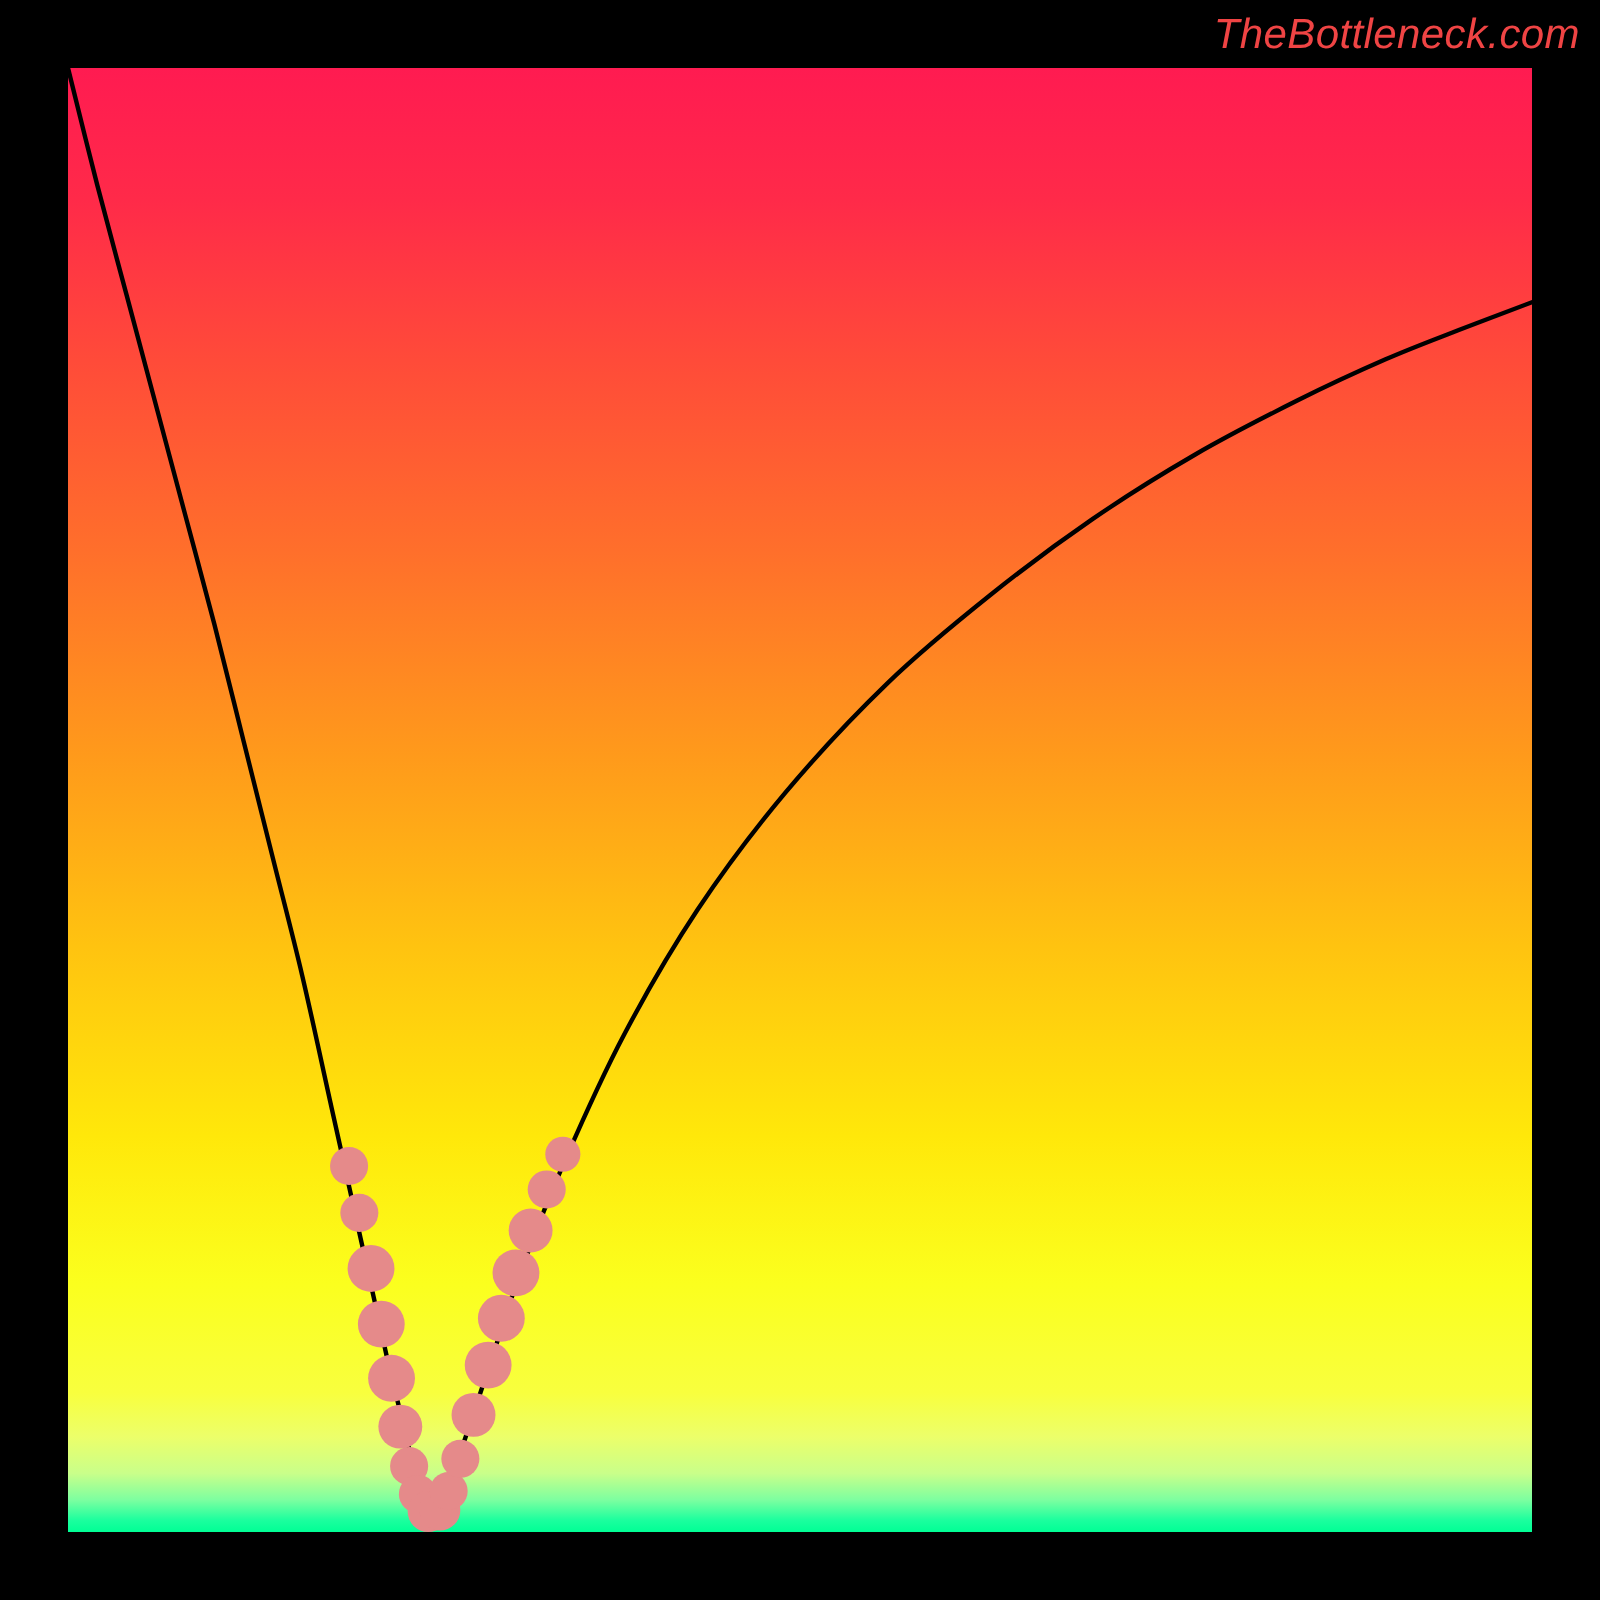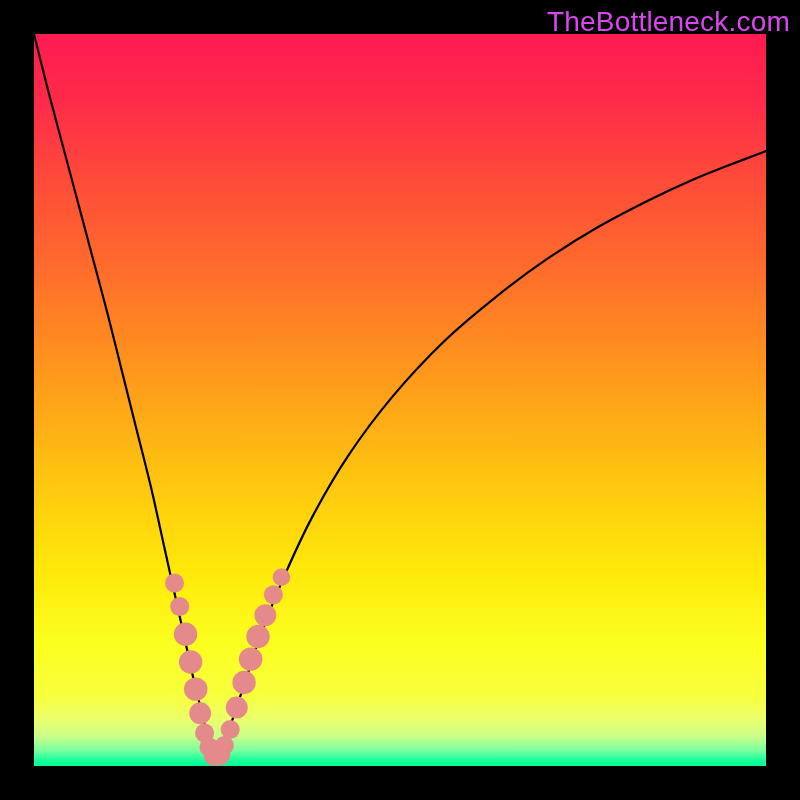--- a/index.html
+++ b/index.html
@@ -31,24 +31,25 @@
     left: 0;
     top: 0;
     width: 100%;
     height: 100%;
     pointer-events: none;
   }
   .watermark {
     position: absolute;
     top: 6px;
     right: 10px;
-    color: #d946ef;
-    font-size: 28px;
+    color: #ef4444;
+    font-size: 21px;
     font-weight: 500;
     letter-spacing: 0.2px;
+    font-style: italic;
   }
 </style>
 </head>
 <body>
 
 <div class="frame">
   <svg class="gradient-bg" viewBox="0 0 732 732" preserveAspectRatio="none">
     <defs>
       <linearGradient id="bgGrad" x1="0" y1="0" x2="0" y2="1">
           <stop offset="0%" stop-color="#ff1b51"></stop>

